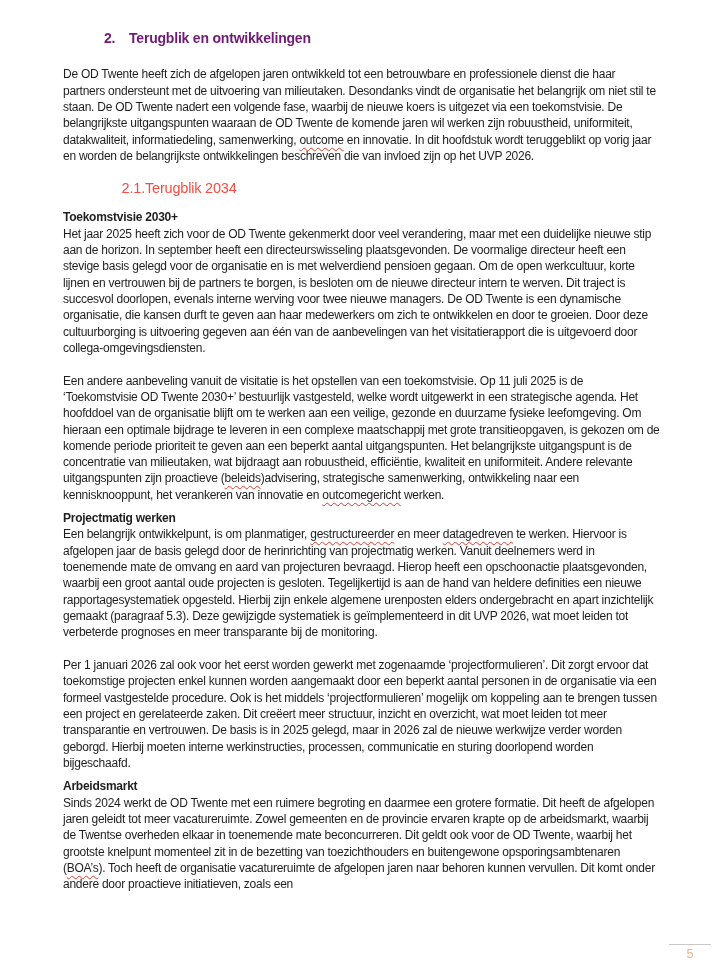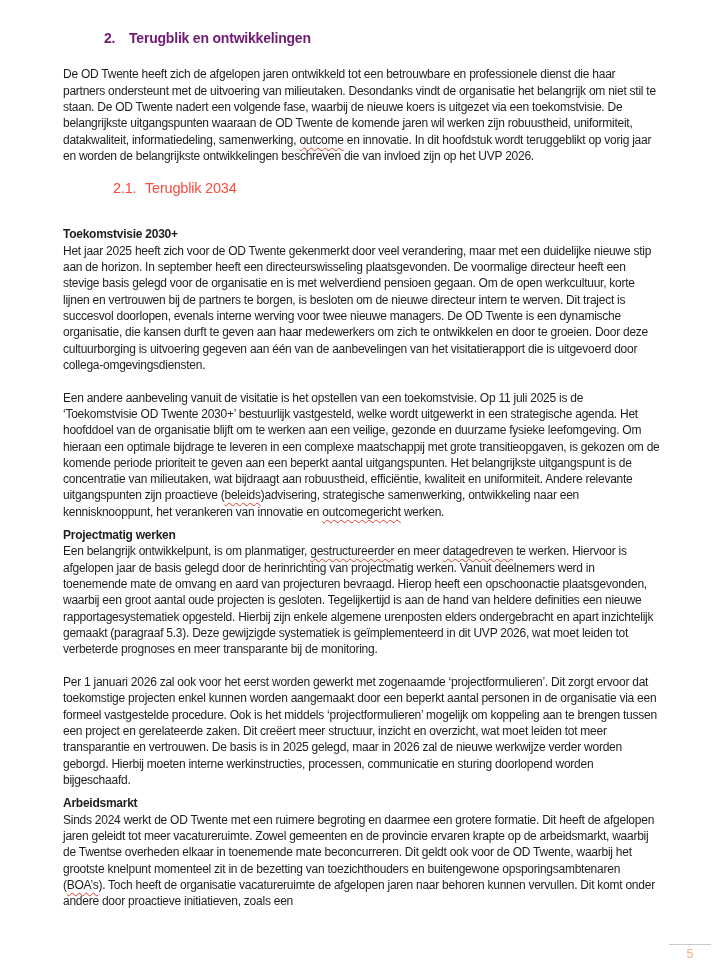--- a/index.html
+++ b/index.html
@@ -39,29 +39,30 @@
     padding-left: 50px;
     font-size: 14.5px;
     line-height: 19px;
     font-weight: 400;
     color: #fb4a3e;
     letter-spacing: -0.2px;
   }
   h2.subsection .num {
     display: inline-block;
     min-width: 32px;
+    text-align: right;
   }
   p.body-p {
     margin: 16.3px 0 0 0;
     font-size: 12px;
     line-height: 16.33px;
     letter-spacing: -0.25px;
     text-align: left;
   }
-  p.body-p.after-h2 { margin-top: 28px; }
+  p.body-p.after-h2 { margin-top: 11px; }
   p.body-p.with-sub { margin-top: 7px; }
   .sub-heading {
     display: block;
     font-weight: 700;
   }
   .sq {
     text-decoration-line: underline;
     text-decoration-style: wavy;
     text-decoration-color: #dd3a2a;
     text-decoration-thickness: 1px;

